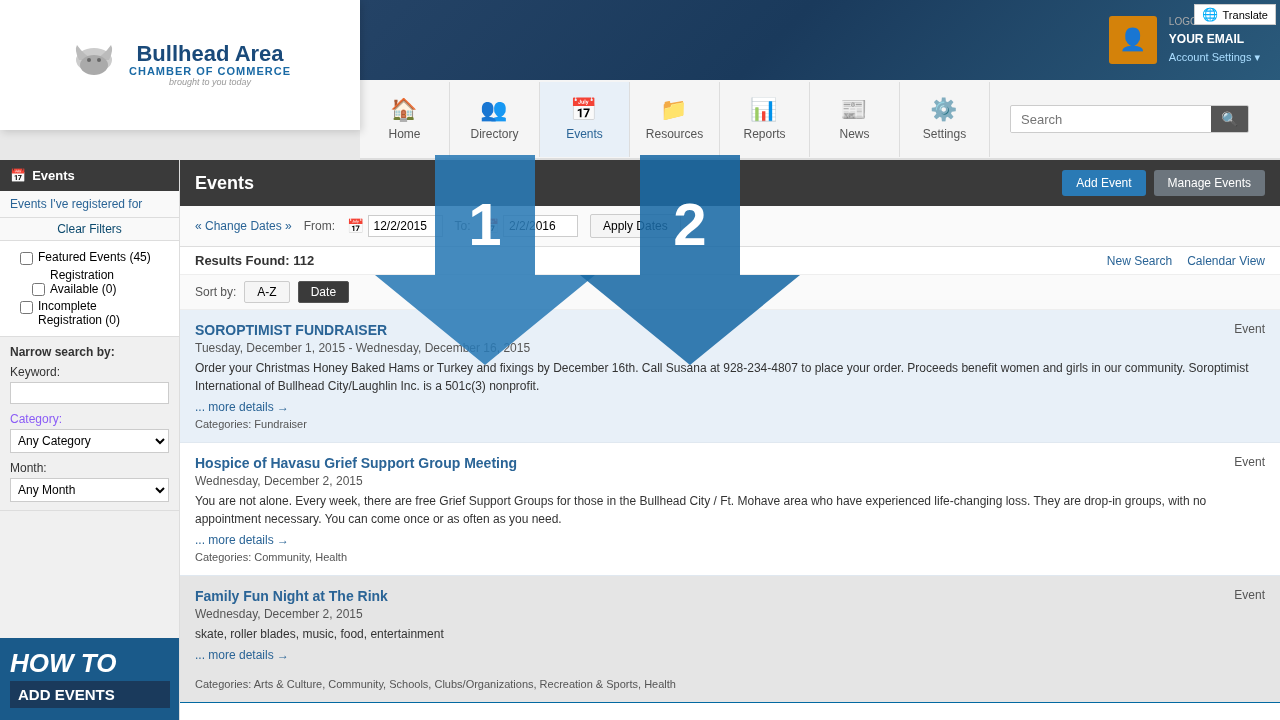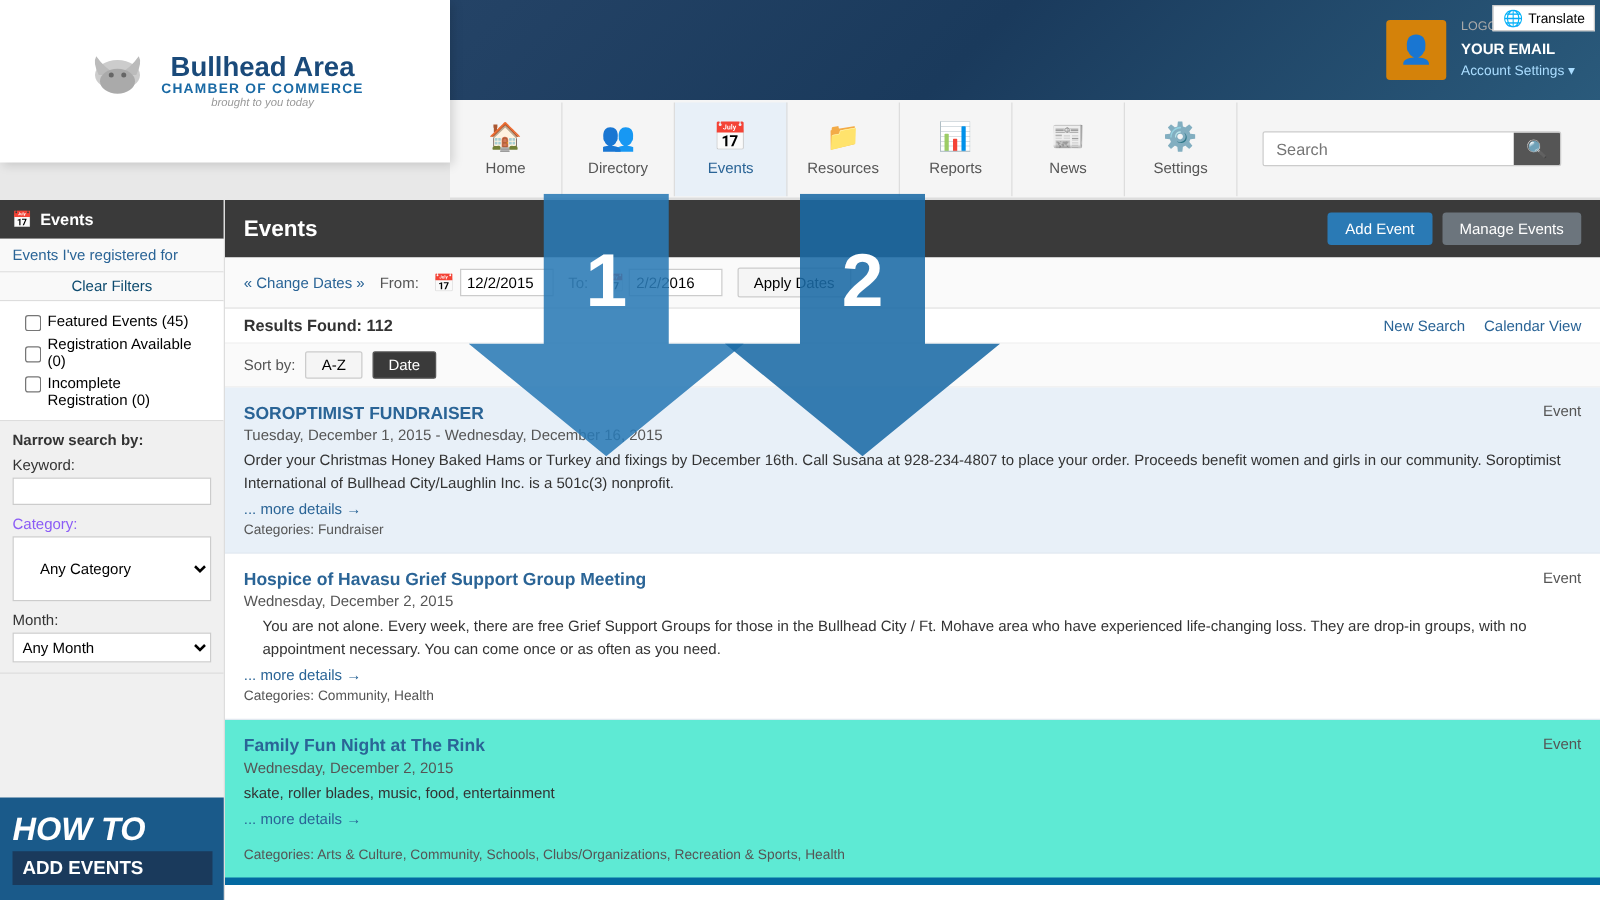--- a/index.html
+++ b/index.html
@@ -98,41 +98,41 @@
 
     <div style="padding:4px 10px;border-bottom:1px solid #ddd;background:#f9f9f9;">
       <a style="color:#0c4a6e;font-size:12px;cursor:pointer;text-align:center;display:block;">Clear Filters</a>
     </div>
 
     <div style="padding:6px 20px;border-bottom:1px solid #ddd;background:#fff;">
       <label style="display:flex;align-items:flex-start;gap:5px;margin:3px 0;font-size:12px;cursor:pointer;">
         <input type="checkbox" style="margin-top: 2px; flex-shrink: 0;">
         <span>Featured Events (45)</span>
       </label>
-      <label style="display:flex;align-items:center;gap:5px;margin:3px 0;font-size:12px;cursor:pointer;">
+      <label style="display:flex;align-items:flex-end;gap:5px;margin:3px 12px;font-size:12px;cursor:pointer;">
         <input type="checkbox" style="margin-top: 2px; flex-shrink: 0;">
         <span>Registration Available (0)</span>
       </label>
       <label style="display:flex;align-items:flex-start;gap:5px;margin:3px 0;font-size:12px;cursor:pointer;">
         <input type="checkbox" style="margin-top: 2px; flex-shrink: 0;">
         <span>Incomplete Registration (0)</span>
       </label>
     </div>
 
     <div style="padding:8px 10px;border-bottom:1px solid #ddd;">
       <div style="font-size:12px;font-weight:bold;color:#333;margin-bottom:6px;">Narrow search by:</div>
 
       <div style="margin-bottom:8px;">
         <div style="font-size:12px;color:#333;margin-bottom:3px;">Keyword:</div>
         <input type="text" style="width: 100%; padding: 3px; border: 1px solid rgb(204, 204, 204); font-size: 12px; outline: none;">
       </div>
 
       <div style="margin-bottom:8px;">
         <div style="font-size:12px;color:#8b5cf6;margin-bottom:3px;">Category:</div>
-        <select style="width:100%;padding:17px;border:1px solid #ccc;font-size:12px;background:#fff;">
+        <select style="width:100%;padding:3px;border:1px solid #ccc;font-size:12px;background:#fff;">
           <option>Any Category</option>
         </select>
       </div>
 
       <div>
         <div style="font-size:12px;color:#333;margin-bottom:3px;">Month:</div>
         <select style="width:100%;padding:3px;border:1px solid #ccc;font-size:12px;background:#fff;">
           <option>Any Month</option>
         </select>
       </div>
@@ -197,28 +197,28 @@
           <span>Categories: </span><span>Fundraiser</span>
         </div>
       </div>
 
       <div style="padding:12px 15px;border-bottom:1px solid #e0e8f0;background:#fff;">
         <div style="display:flex;justify-content:space-between;align-items:flex-start;">
           <a style="color:#2a6496;font-size:14px;font-weight:bold;cursor:pointer;text-decoration:none;">Hospice of Havasu Grief Support Group Meeting</a>
           <span style="color:#555;font-size:12px;margin-left:10px;flex-shrink:0;">Event</span>
         </div>
         <div style="font-size:12px;color:#555;margin:3px 0;">Wednesday, December 2, 2015</div>
-        <div style="font-size:12px;color:#333;line-height:1.5;margin:4px 15px;">You are not alone. Every week, there are free Grief Support Groups for those in the Bullhead City / Ft. Mohave area who have experienced life-changing loss. They are drop-in groups, with no appointment necessary. You can come once or as often as you need.</div>
+        <div style="font-size:12px;color:#333;line-height:1.5;margin:4px 0;">You are not alone. Every week, there are free Grief Support Groups for those in the Bullhead City / Ft. Mohave area who have experienced life-changing loss. They are drop-in groups, with no appointment necessary. You can come once or as often as you need.</div>
         <a style="color:#2a6496;font-size:12px;cursor:pointer;text-decoration:none;">... more details →</a>
         <div style="font-size:11px;color:#555;margin-top:4px;">
           <span>Categories: </span><span>Community, Health</span>
         </div>
       </div>
 
-      <div style="padding:12px 15px;border-bottom:6px solid #0369a1;background:#5eead4;">
+      <div style="padding:12px 15px;border-bottom:1px solid #0369a1;background:#e5e5e5;">
         <div style="display:flex;justify-content:space-between;align-items:flex-start;">
           <a style="color:#2a6496;font-size:14px;font-weight:bold;cursor:pointer;text-decoration:none;">Family Fun Night at The Rink</a>
           <span style="color:#555;font-size:12px;margin-left:10px;flex-shrink:0;">Event</span>
         </div>
         <div style="font-size:12px;color:#555;margin:3px 0;">Wednesday, December 2, 2015</div>
         <div style="font-size:12px;color:#333;line-height:1.5;margin:4px 0;">skate, roller blades, music, food, entertainment</div>
         <a style="color:#2a6496;font-size:12px;cursor:pointer;text-decoration:none;">... more details →</a>
         <div style="font-size:11px;color:#555;margin-top:16px;">
           <span>Categories: </span><span>Arts &amp; Culture, Community, Schools, Clubs/Organizations, Recreation &amp; Sports, Health</span>
         </div>

